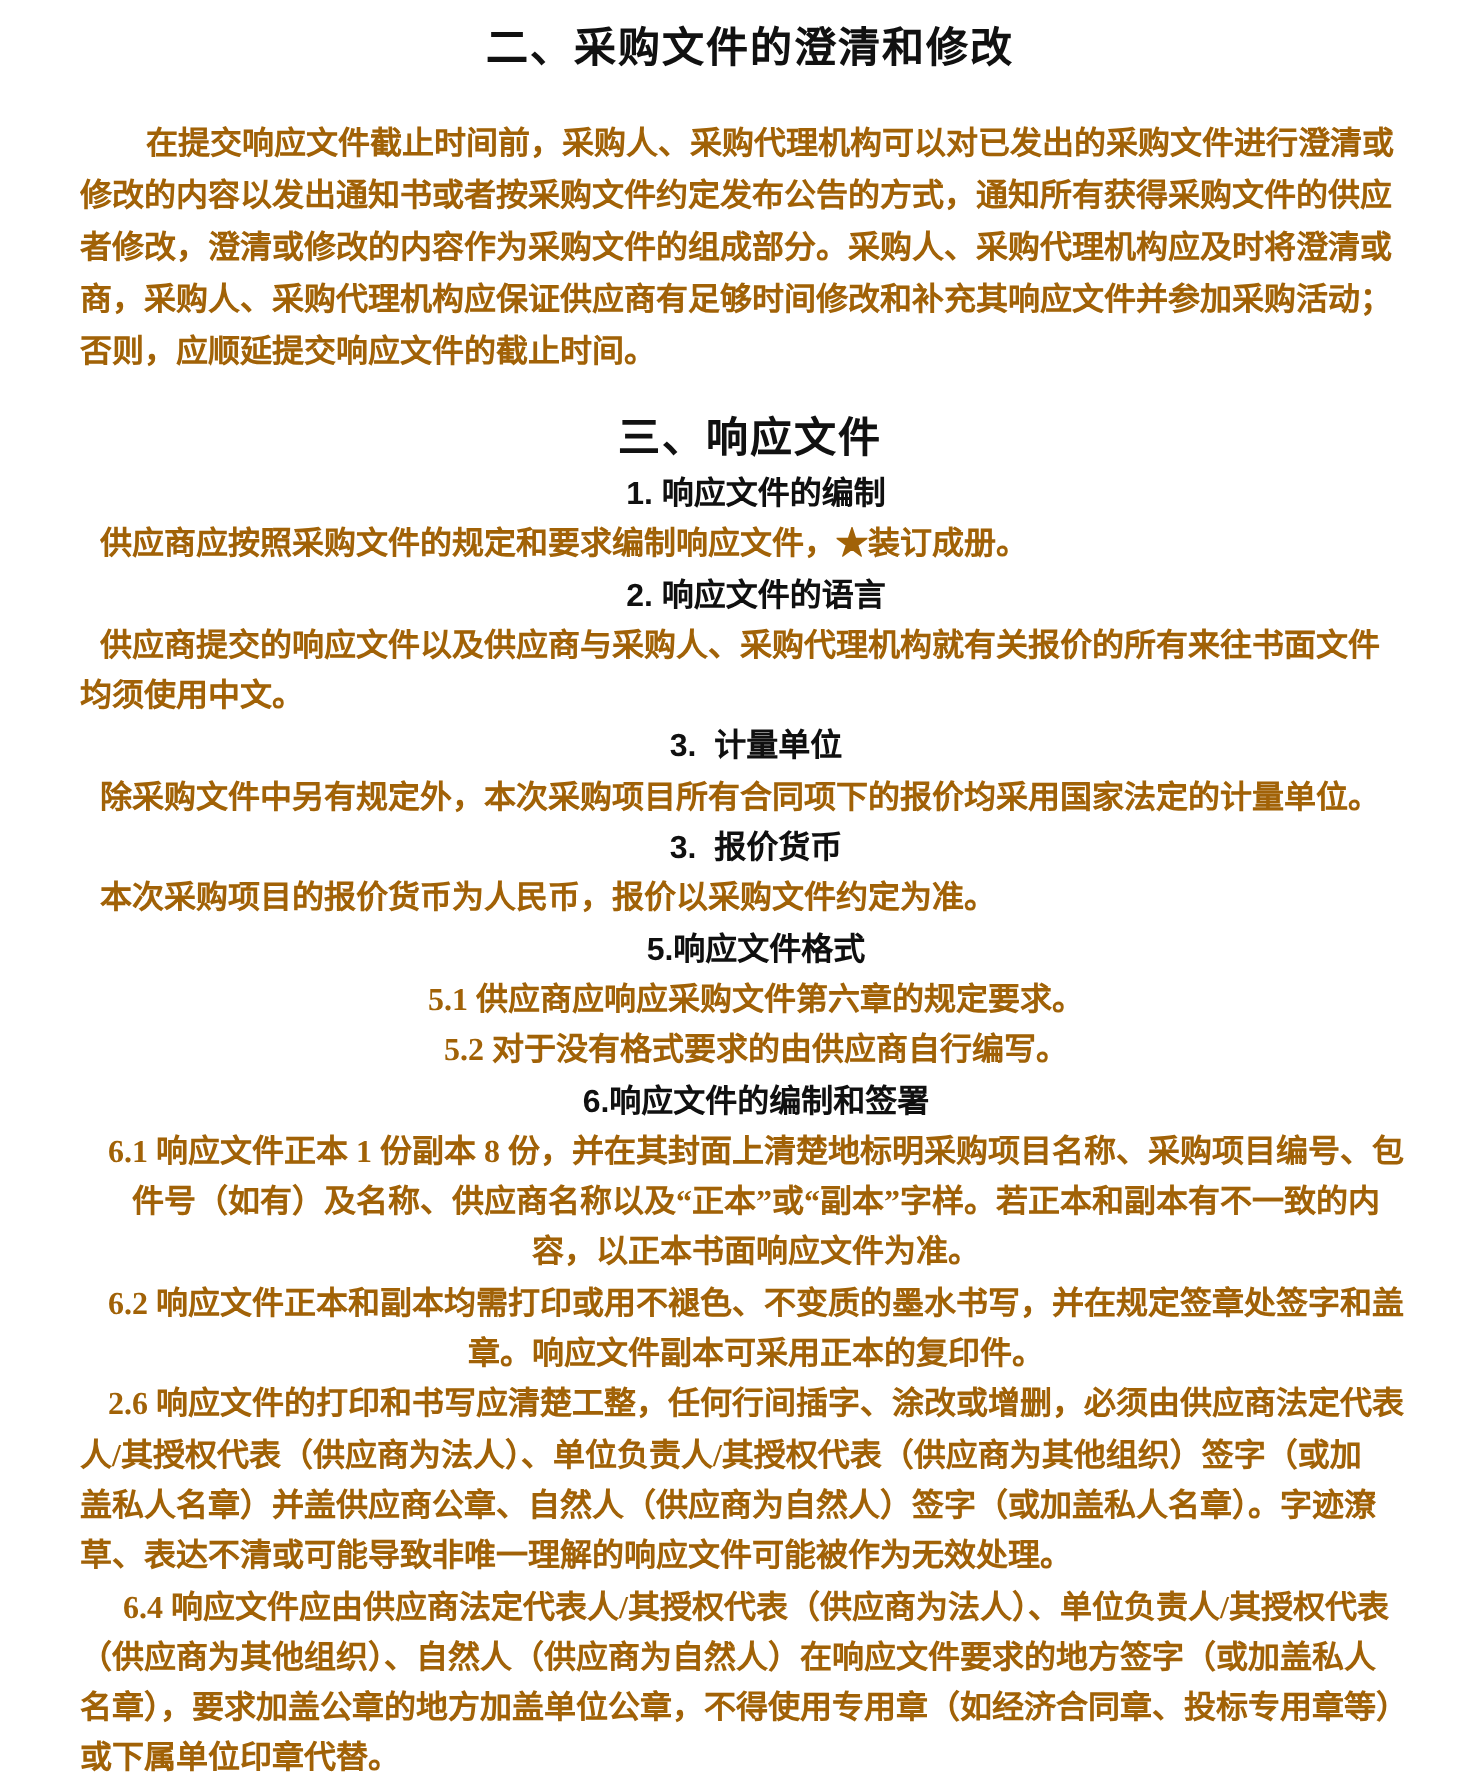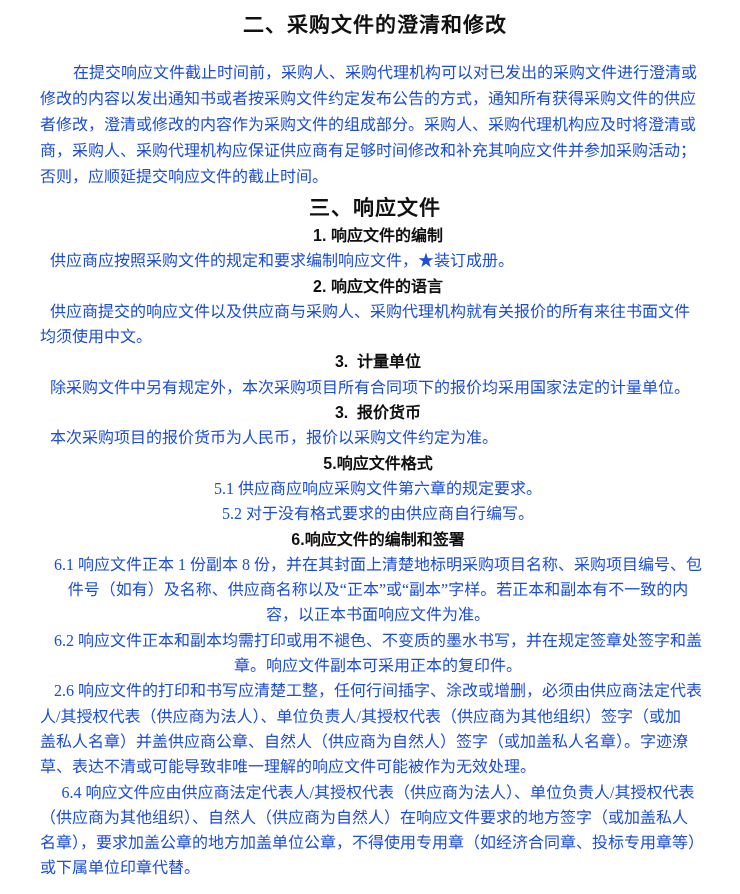--- a/index.html
+++ b/index.html
@@ -22,31 +22,32 @@
     margin: 0;
     text-align: center;
     font-family: "Liberation Sans", "DejaVu Sans", sans-serif;
     font-weight: bold;
     font-size: 21px;
     line-height: 26px;
     letter-spacing: 1px;
     color: #111111;
   }
   .title-clarification { margin-top: 12px; }
-  .title-response { margin-top: 5px; }
+  .title-response { margin-top: 17px; }
   .linegroup { margin: 0; }
   .lines-clarification { margin-top: 22px; }
   .lines-clarification .line { line-height: 26px; height: 26px; }
   .lines-response { margin-top: 2px; }
   .lines-response .line { line-height: 25.3px; height: 25.3px; }
   .line {
     font-size: 16px;
     white-space: pre;
     overflow: visible;
-    color: #1d4ed8;
+    color: #a16207;
+    font-weight: bold;
   }
   .line.bold {
     font-family: "Liberation Sans", "DejaVu Sans", sans-serif;
     font-weight: bold;
     color: #101010;
   }
   
   .indent-flush { padding-left: 0; }
   .indent-num   { padding-left: 6px; text-align: center; }
   .indent-body  { padding-left: 10px; }

